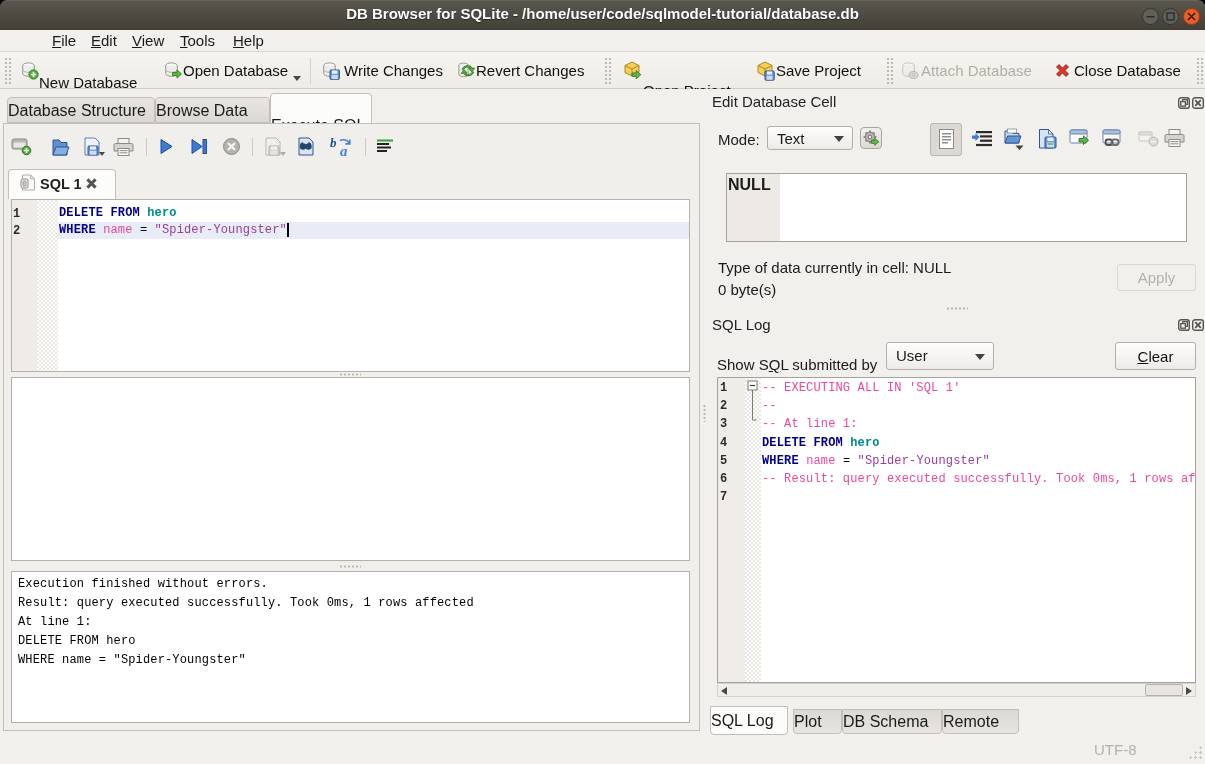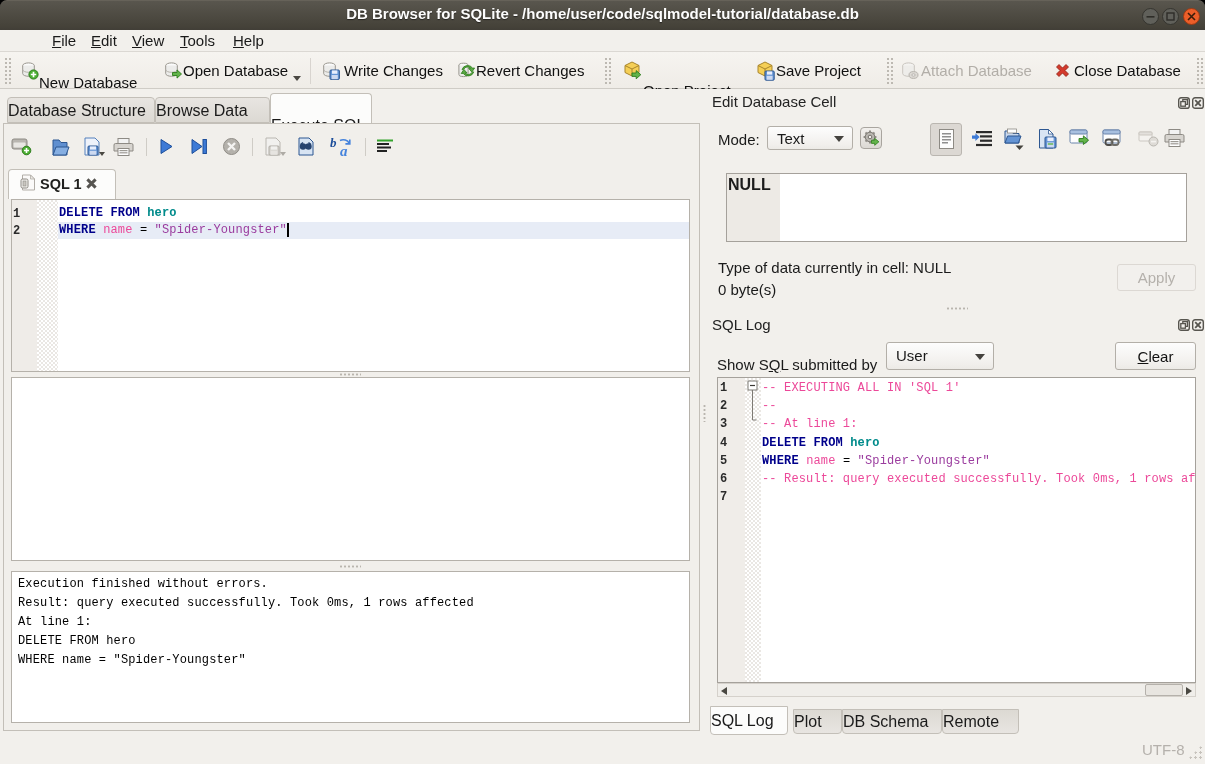--- a/index.html
+++ b/index.html
@@ -445,19 +445,19 @@
       <div class="abs" style="left:427px; top:0px; width:38px; height:12px; background:#e8e5e0; border:1px solid #b5b1ab; border-radius:2px;"></div>
     </div>
 
     <div class="tab active" style="left:710px; top:706px; width:78px; height:29px; padding-top:5px; border-radius:0 0 4px 4px;">SQL Log</div>
     <div class="tab" style="left:793px; top:709px; width:49px; height:25px; padding-top:3px; border-radius:0 0 4px 4px; background:linear-gradient(#dcd9d3,#e8e5e1);">Plot</div>
     <div class="tab" style="left:842px; top:709px; width:100px; height:25px; padding-top:3px; border-radius:0 0 4px 4px; background:linear-gradient(#dcd9d3,#e8e5e1);">DB Schema</div>
     <div class="tab" style="left:942px; top:709px; width:77px; height:25px; padding-top:3px; border-radius:0 0 4px 4px; background:linear-gradient(#dcd9d3,#e8e5e1);">Remote</div>
   </div>
 
   <div id="statusbar">
-    <div class="abs" style="left:1142px; top:5px; color:#b5b1ac;">UTF-8</div>
+    <div class="abs" style="left:1094px; top:5px; color:#b5b1ac;">UTF-8</div>
     <div class="abs" style="left:1188px; top:9px; width:14px; height:14px;
       background-image:radial-gradient(circle, #c6c2bc 1px, transparent 1.3px); background-size:5px 5px;
       clip-path:polygon(100% 0, 100% 100%, 0 100%);"></div>
   </div>
 
 </div>
 
 </body></html>

